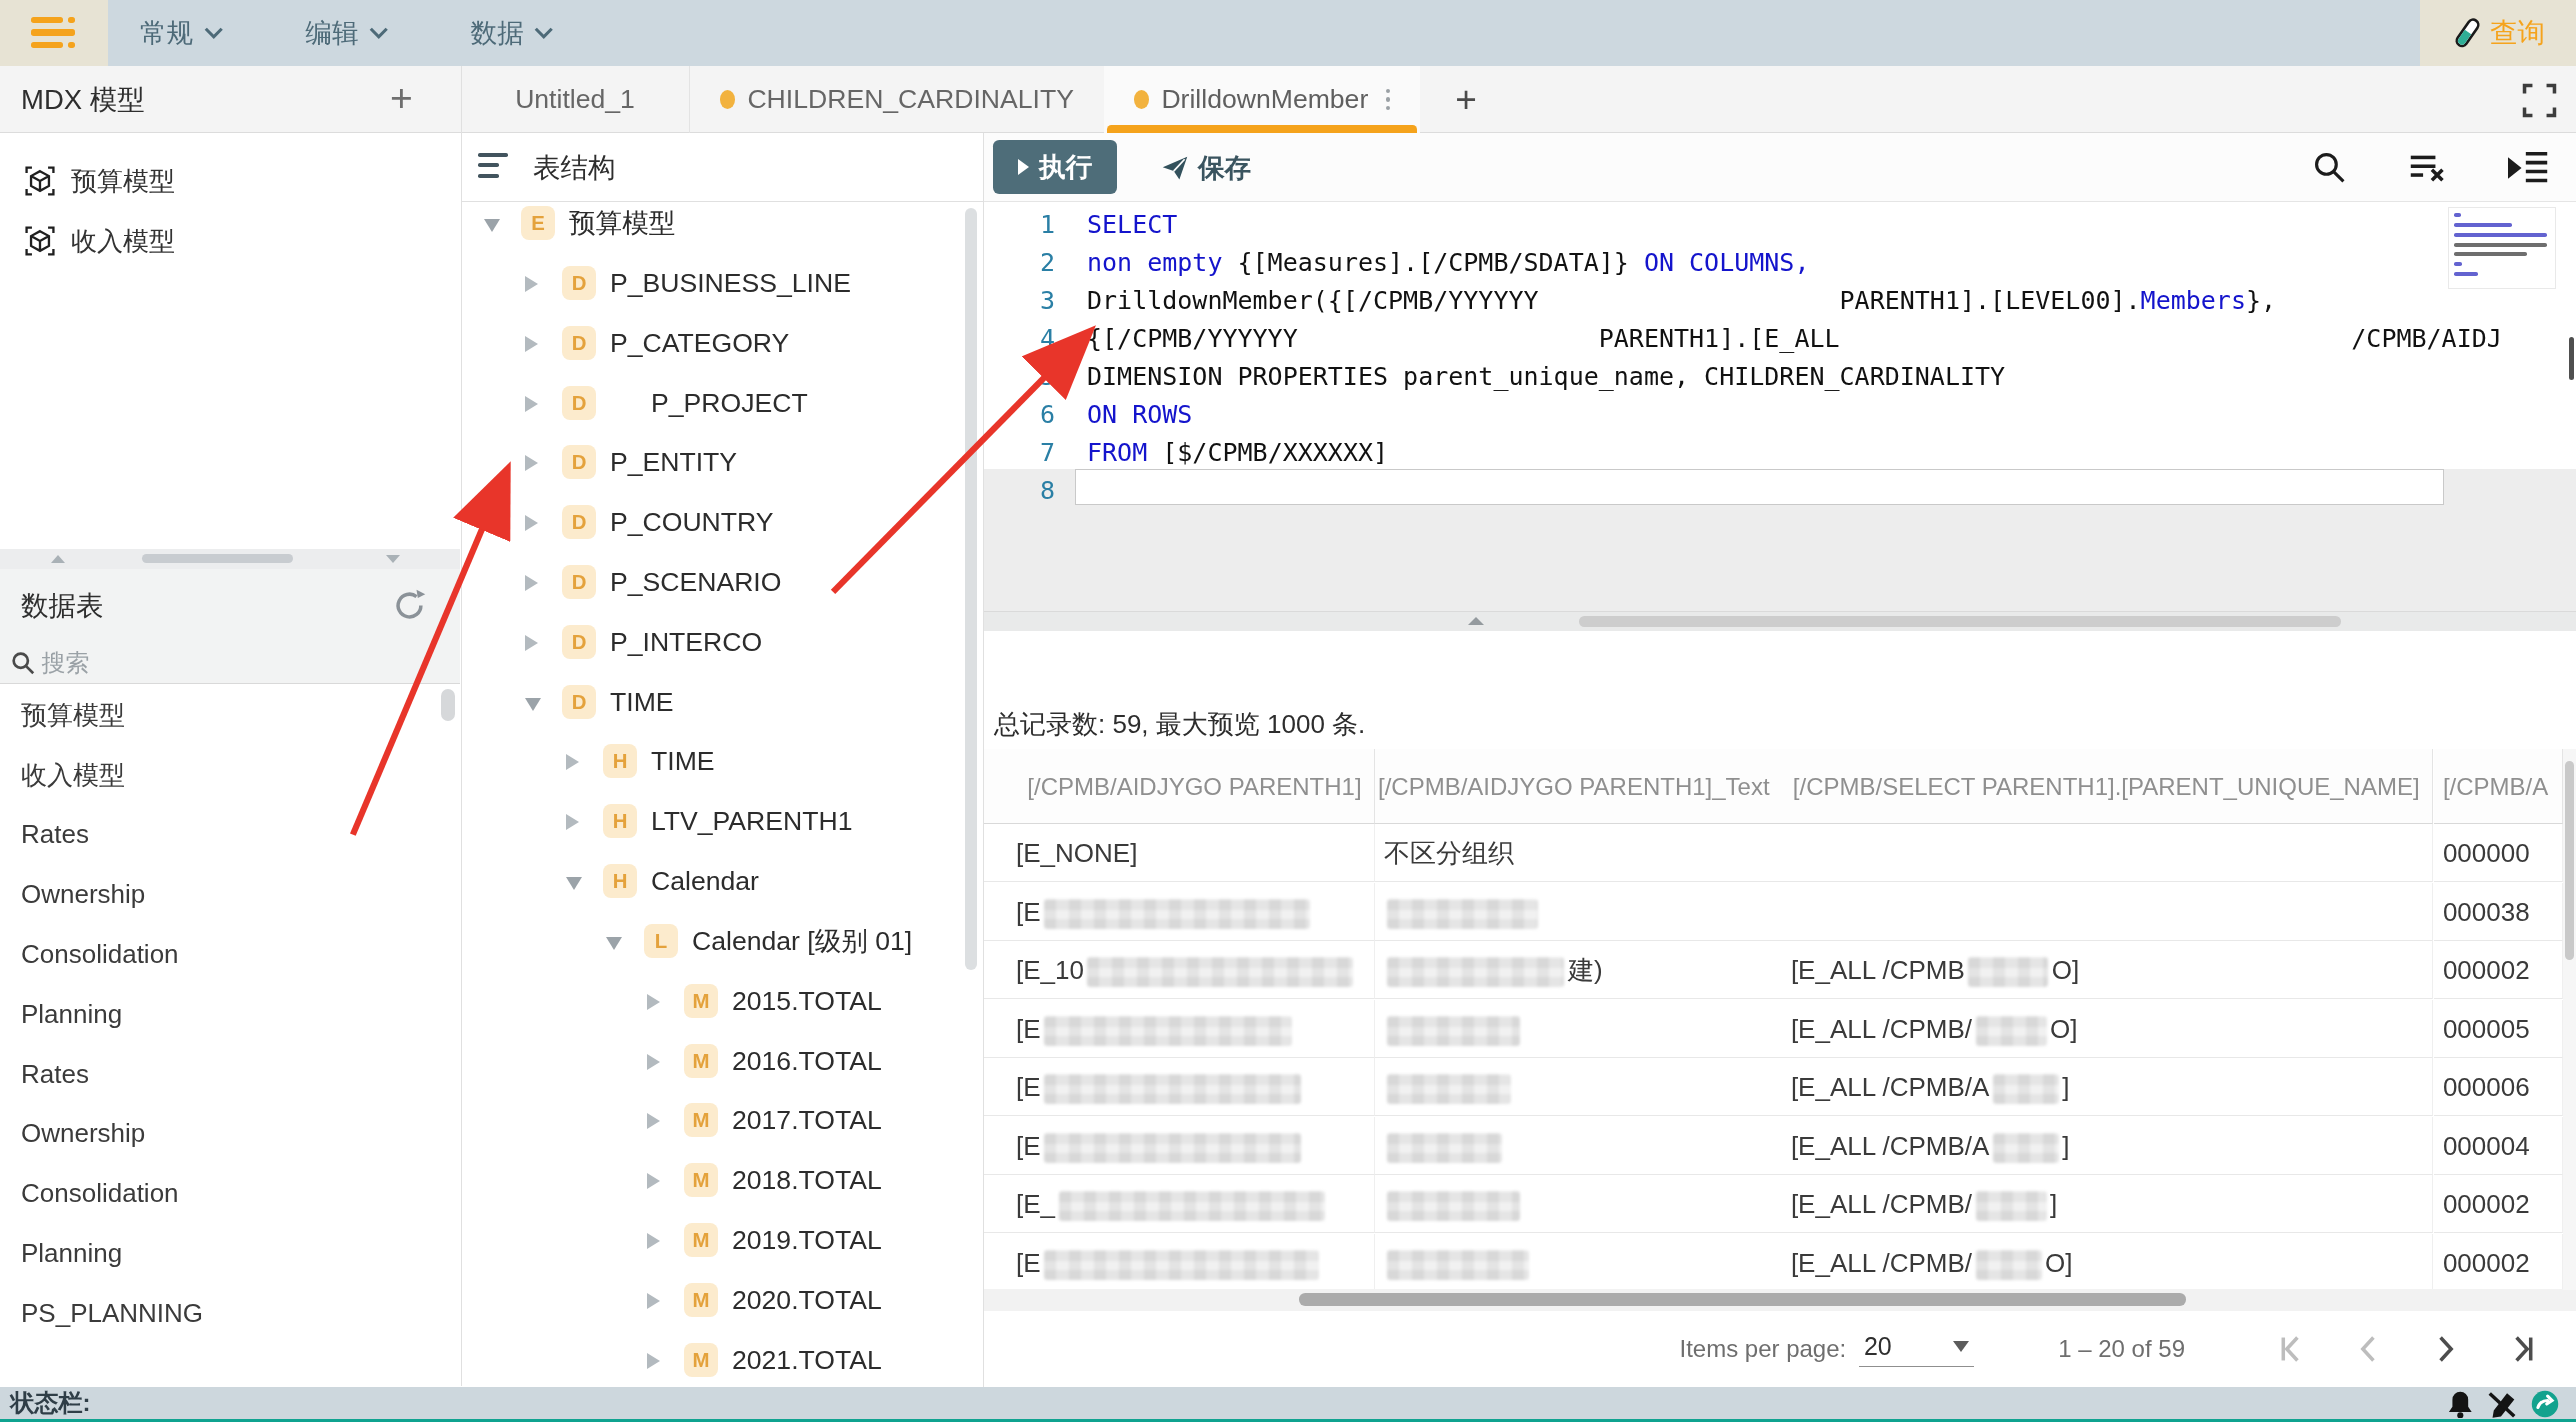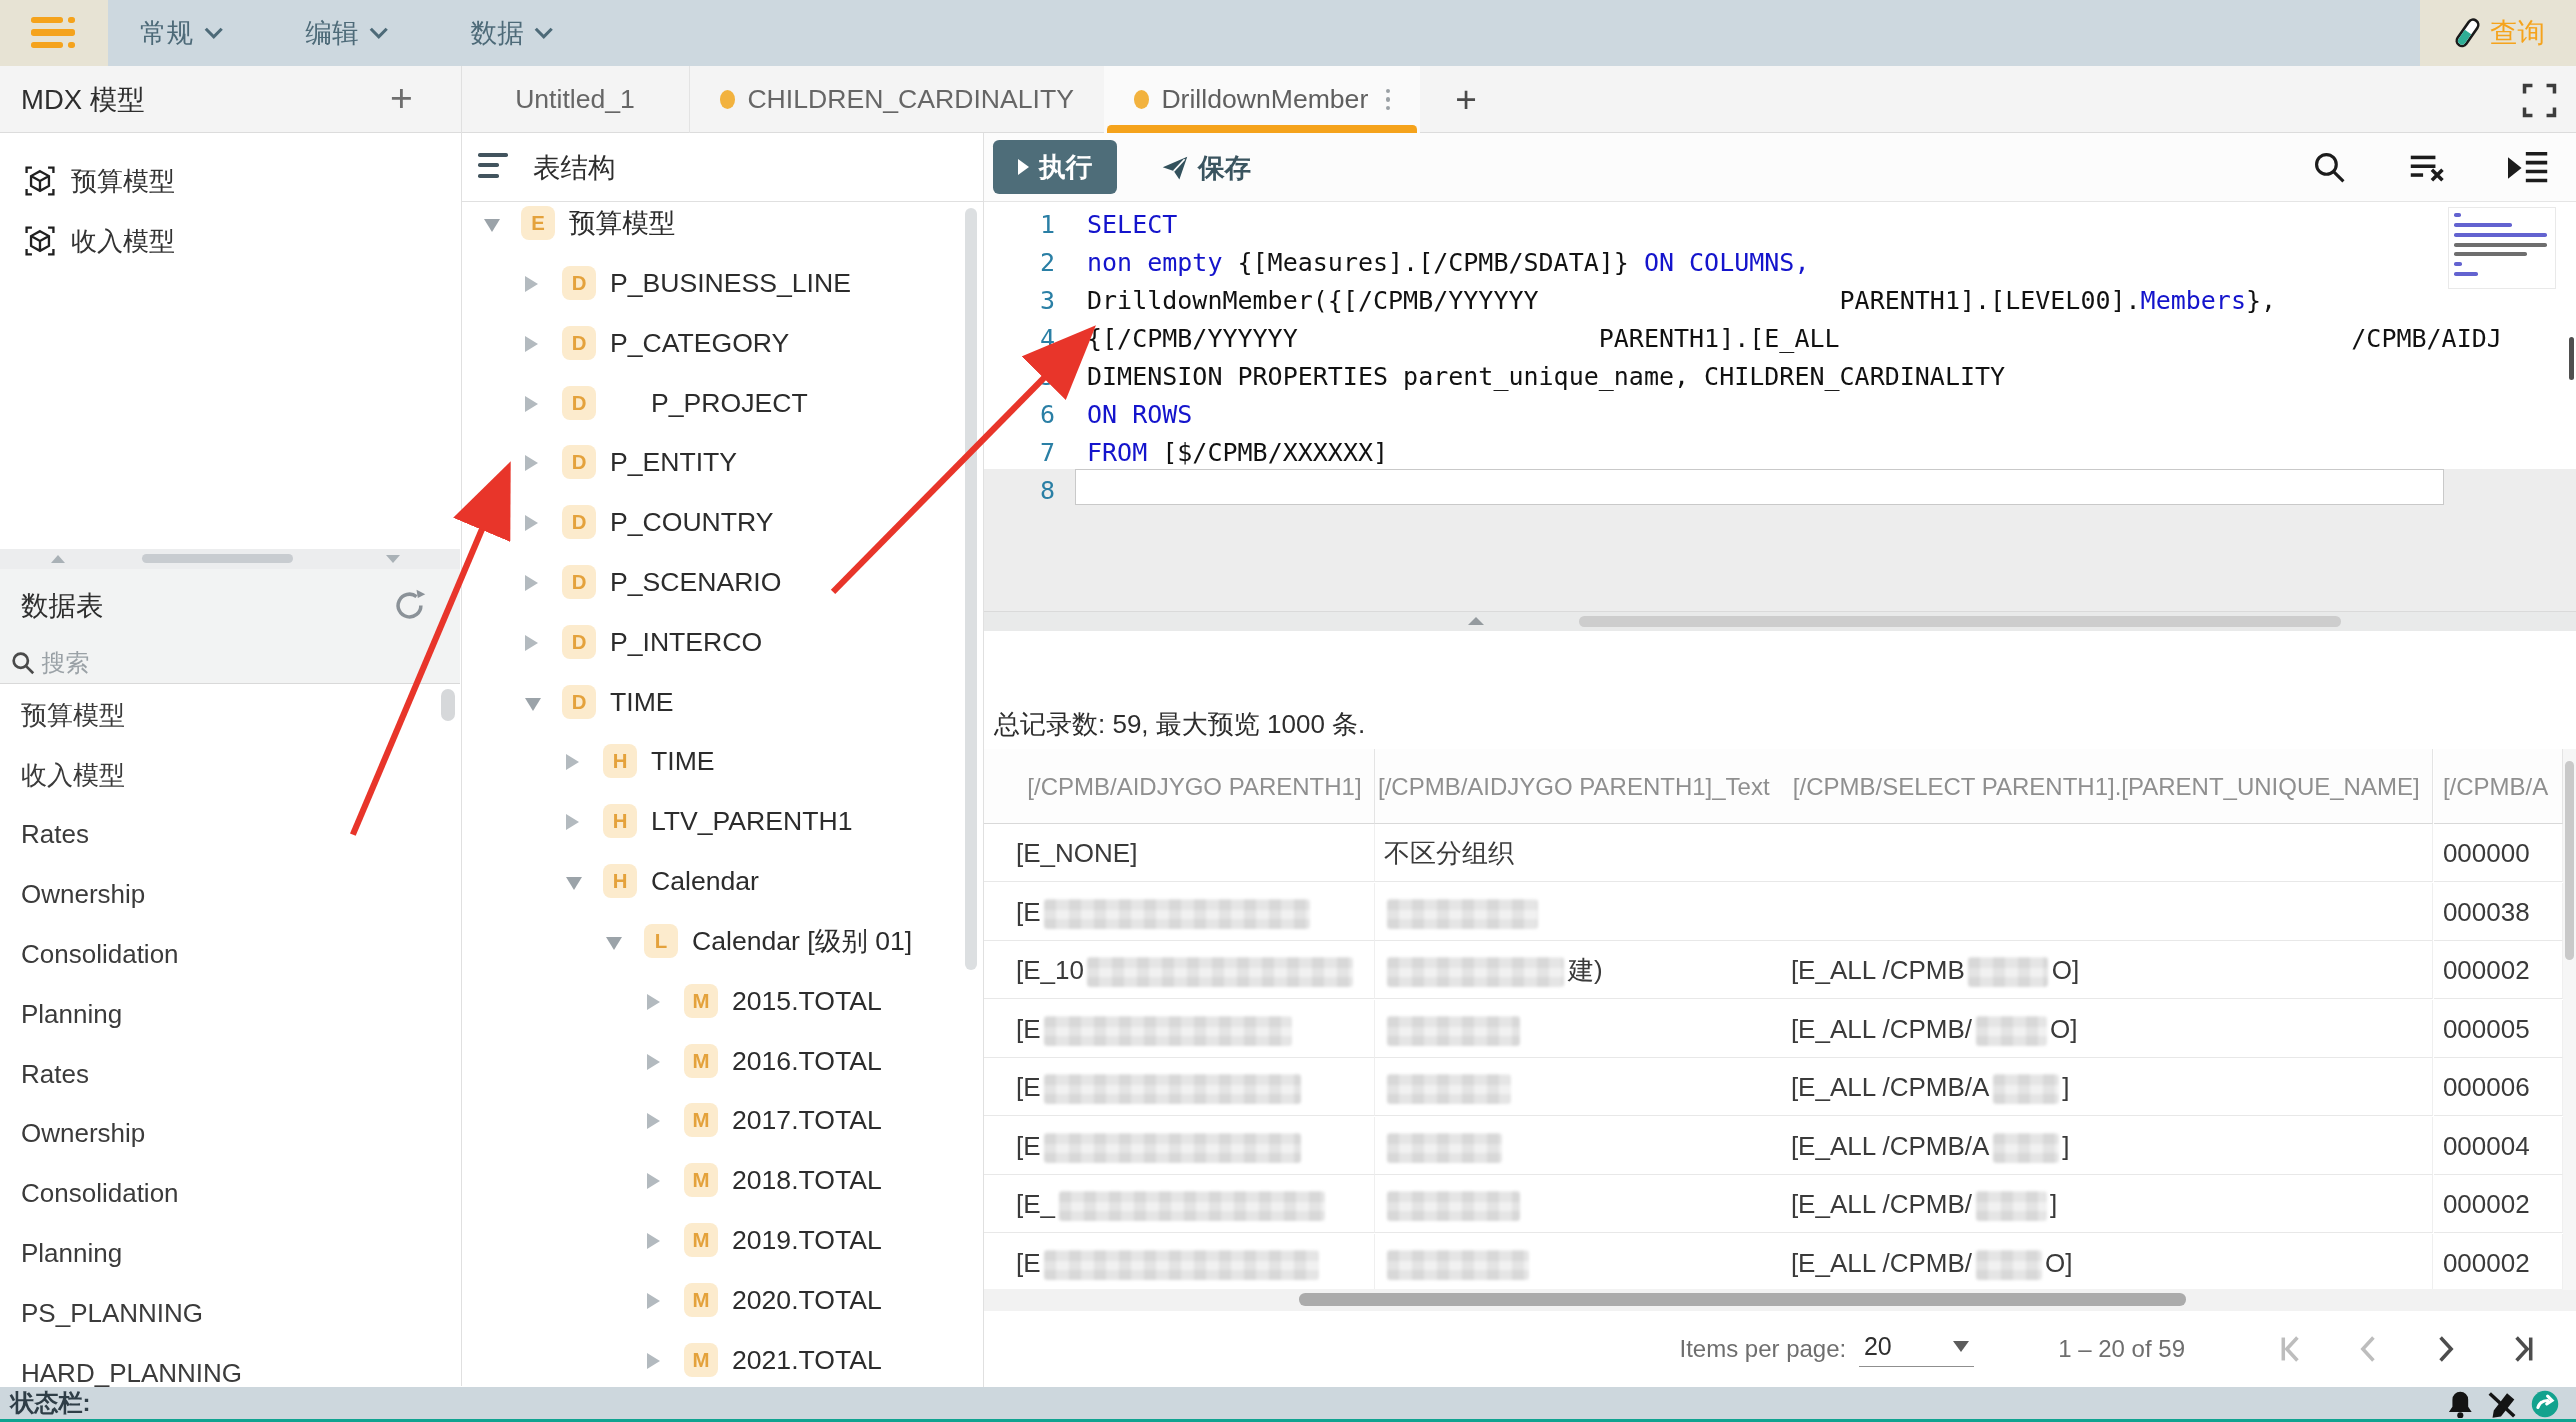--- a/index.html
+++ b/index.html
@@ -240,21 +240,20 @@
       <div class="table-item" style="top: 62px;">收入模型</div>
       <div class="table-item" style="top: 121px;">Rates</div>
       <div class="table-item" style="top: 181px;">Ownership</div>
       <div class="table-item" style="top: 241px;">Consolidation</div>
       <div class="table-item" style="top: 301px;">Planning</div>
       <div class="table-item" style="top: 361px;">Rates</div>
       <div class="table-item" style="top: 420px;">Ownership</div>
       <div class="table-item" style="top: 480px;">Consolidation</div>
       <div class="table-item" style="top: 540px;">Planning</div>
       <div class="table-item" style="top: 600px;">PS_PLANNING</div>
-      <div class="table-item" style="top: 660px;">HARD_PLANNING</div>
     </div>
   <div class="abs list-vthumb"></div>
 
   <div class="abs struct-header">
     <span class="struct-icon">
         <i class="s1"></i>
         <i class="s2"></i>
         <i class="s3"></i>
       </span>
     <span class="struct-title">表结构</span>

